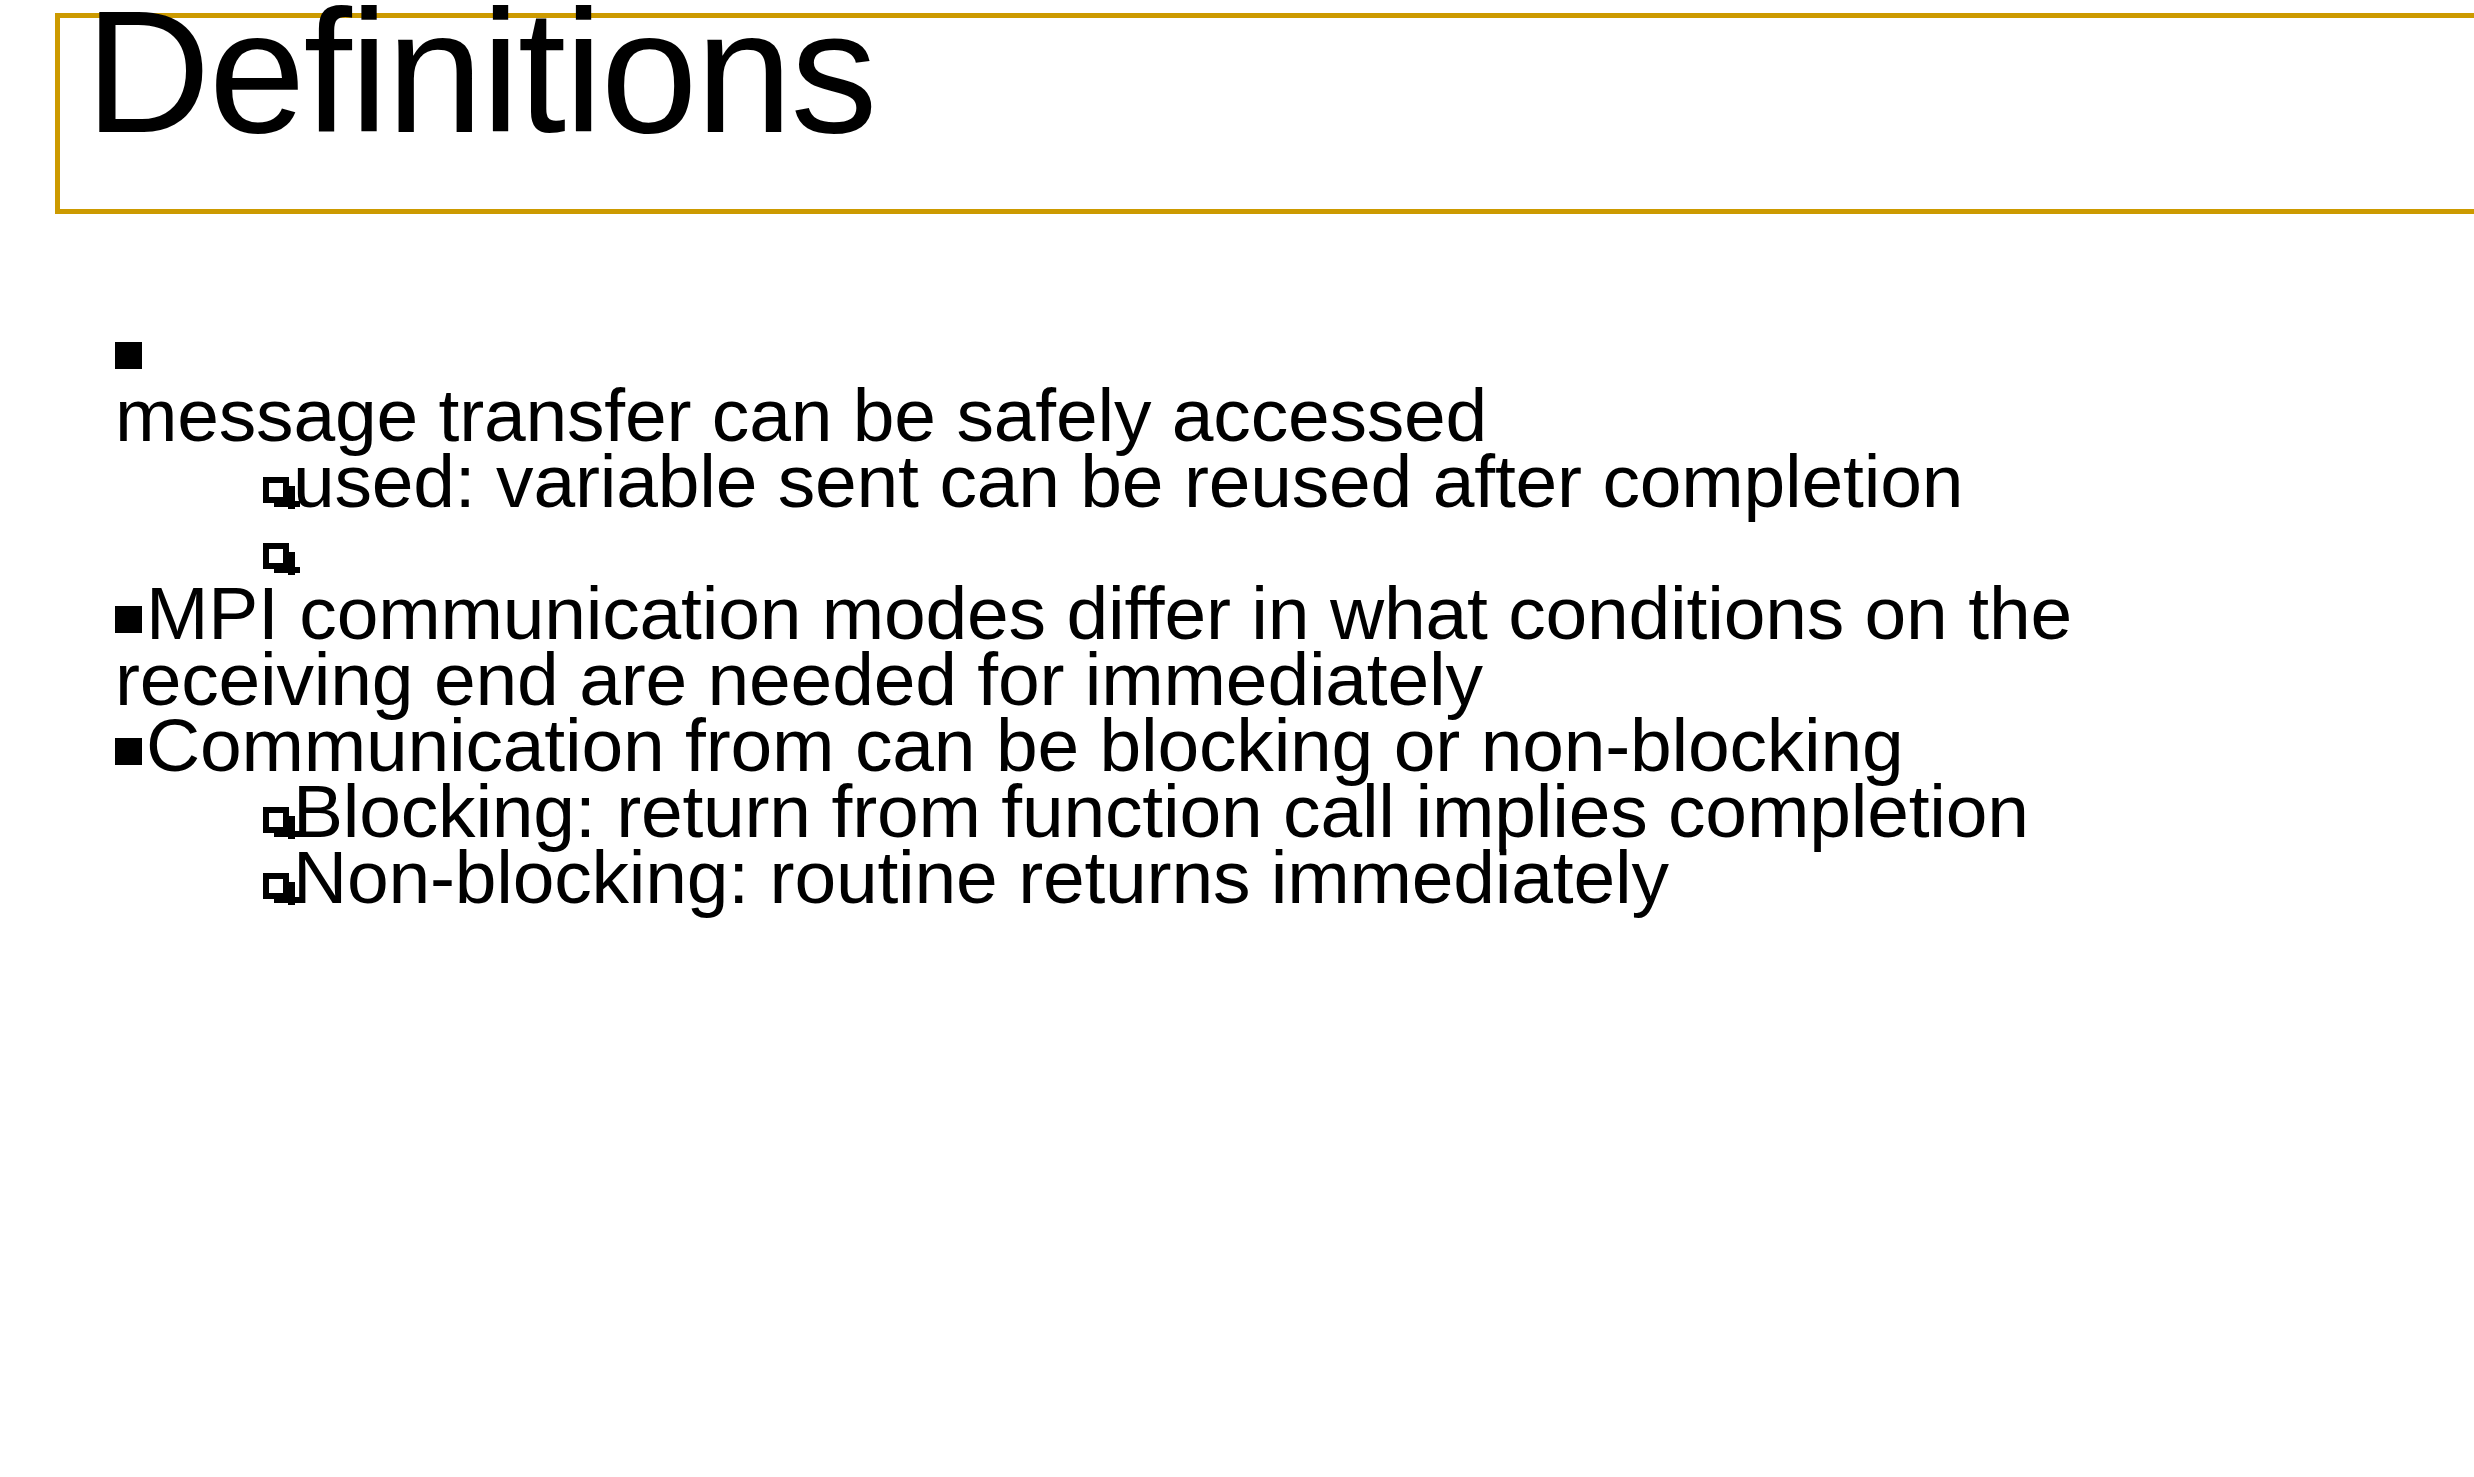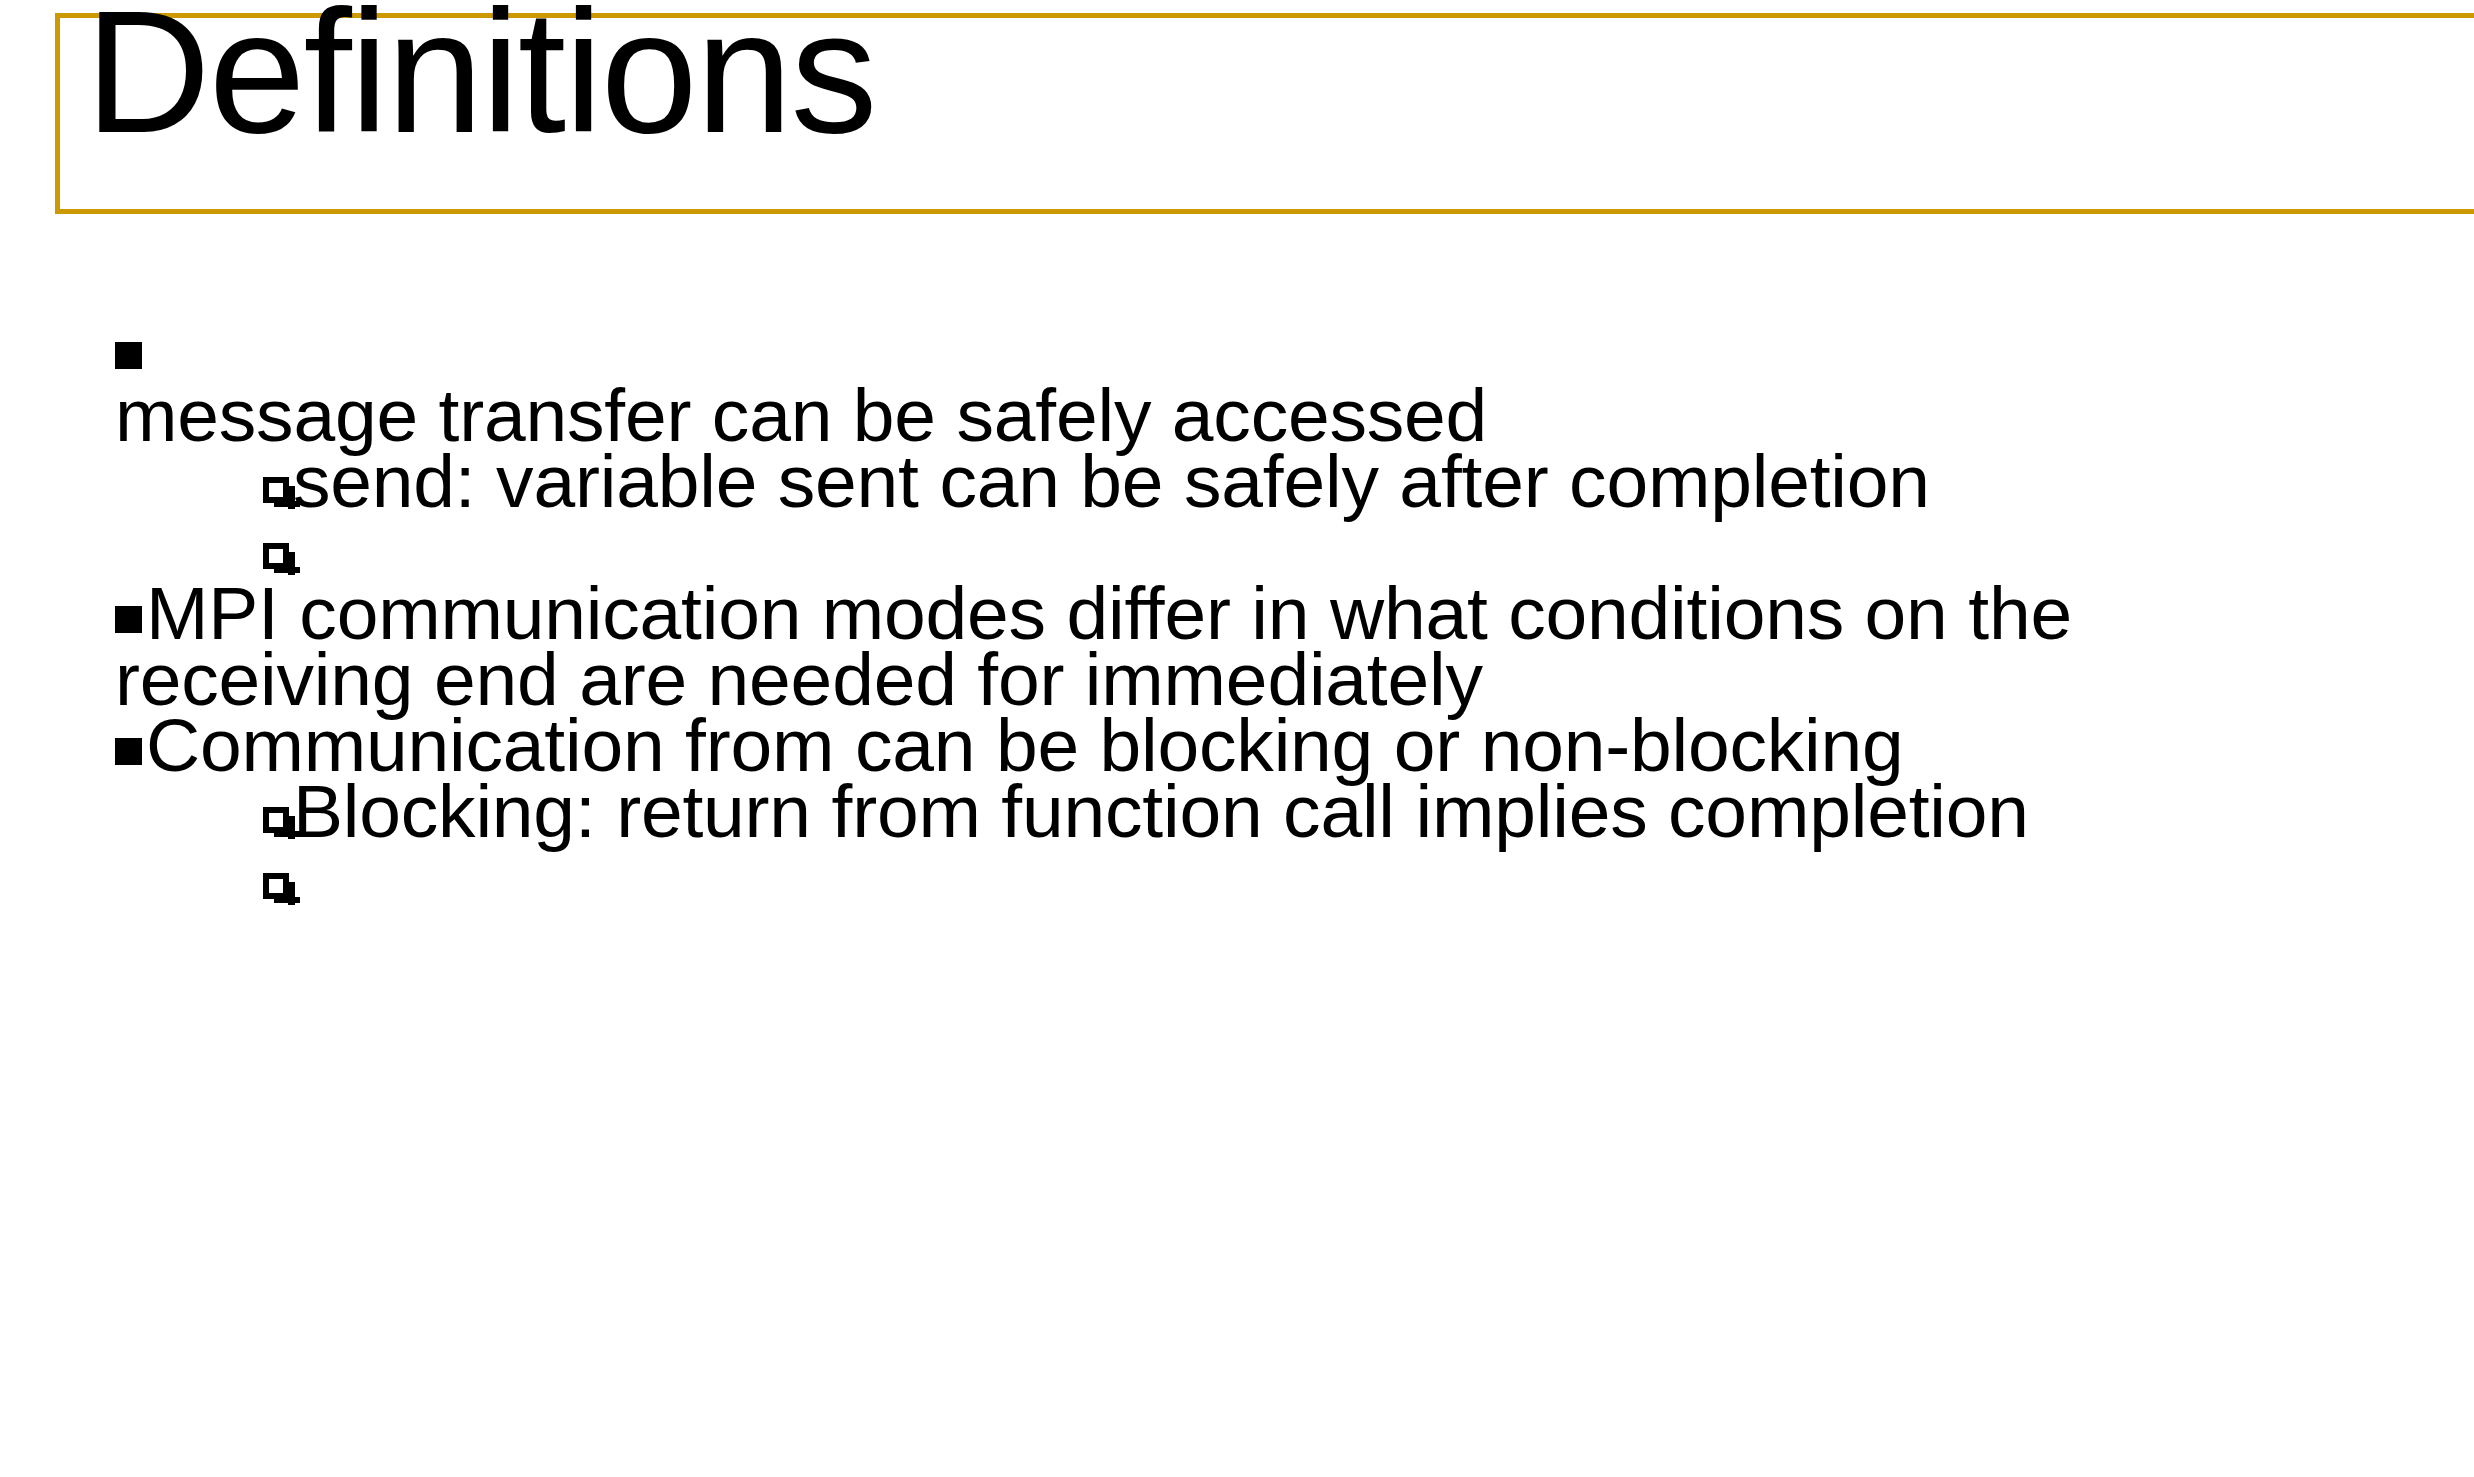--- a/index.html
+++ b/index.html
@@ -123,21 +123,21 @@
   <div class="body-block">
 
     <div class="line lvl1">
       <span class="bullet bullet-filled"></span>
     </div>
     <div class="line cont">
       <span class="txt">message transfer can be safely accessed</span>
     </div>
 
     <div class="line lvl2">
-      <span class="bullet bullet-hollow"></span><span class="txt">send: variable sent can be safely after completion</span>
+      <span class="bullet bullet-hollow"></span><span class="txt">used: variable sent can be reused after completion</span>
     </div>
 
     <div class="line lvl2">
       <span class="bullet bullet-hollow"></span>
     </div>
 
     <div class="line lvl1">
       <span class="bullet bullet-filled"></span><span class="txt">MPI communication modes differ in what conditions on the</span>
     </div>
     <div class="line cont">
@@ -146,18 +146,18 @@
 
     <div class="line lvl1">
       <span class="bullet bullet-filled"></span><span class="txt">Communication from can be blocking or non-blocking</span>
     </div>
 
     <div class="line lvl2">
       <span class="bullet bullet-hollow"></span><span class="txt">Blocking: return from function call implies completion</span>
     </div>
 
     <div class="line lvl2">
-      <span class="bullet bullet-hollow"></span>
+      <span class="bullet bullet-hollow"></span><span class="txt">Non-blocking: routine returns immediately</span>
     </div>
 
   </div>
 </div>
 
 
 </body></html>

